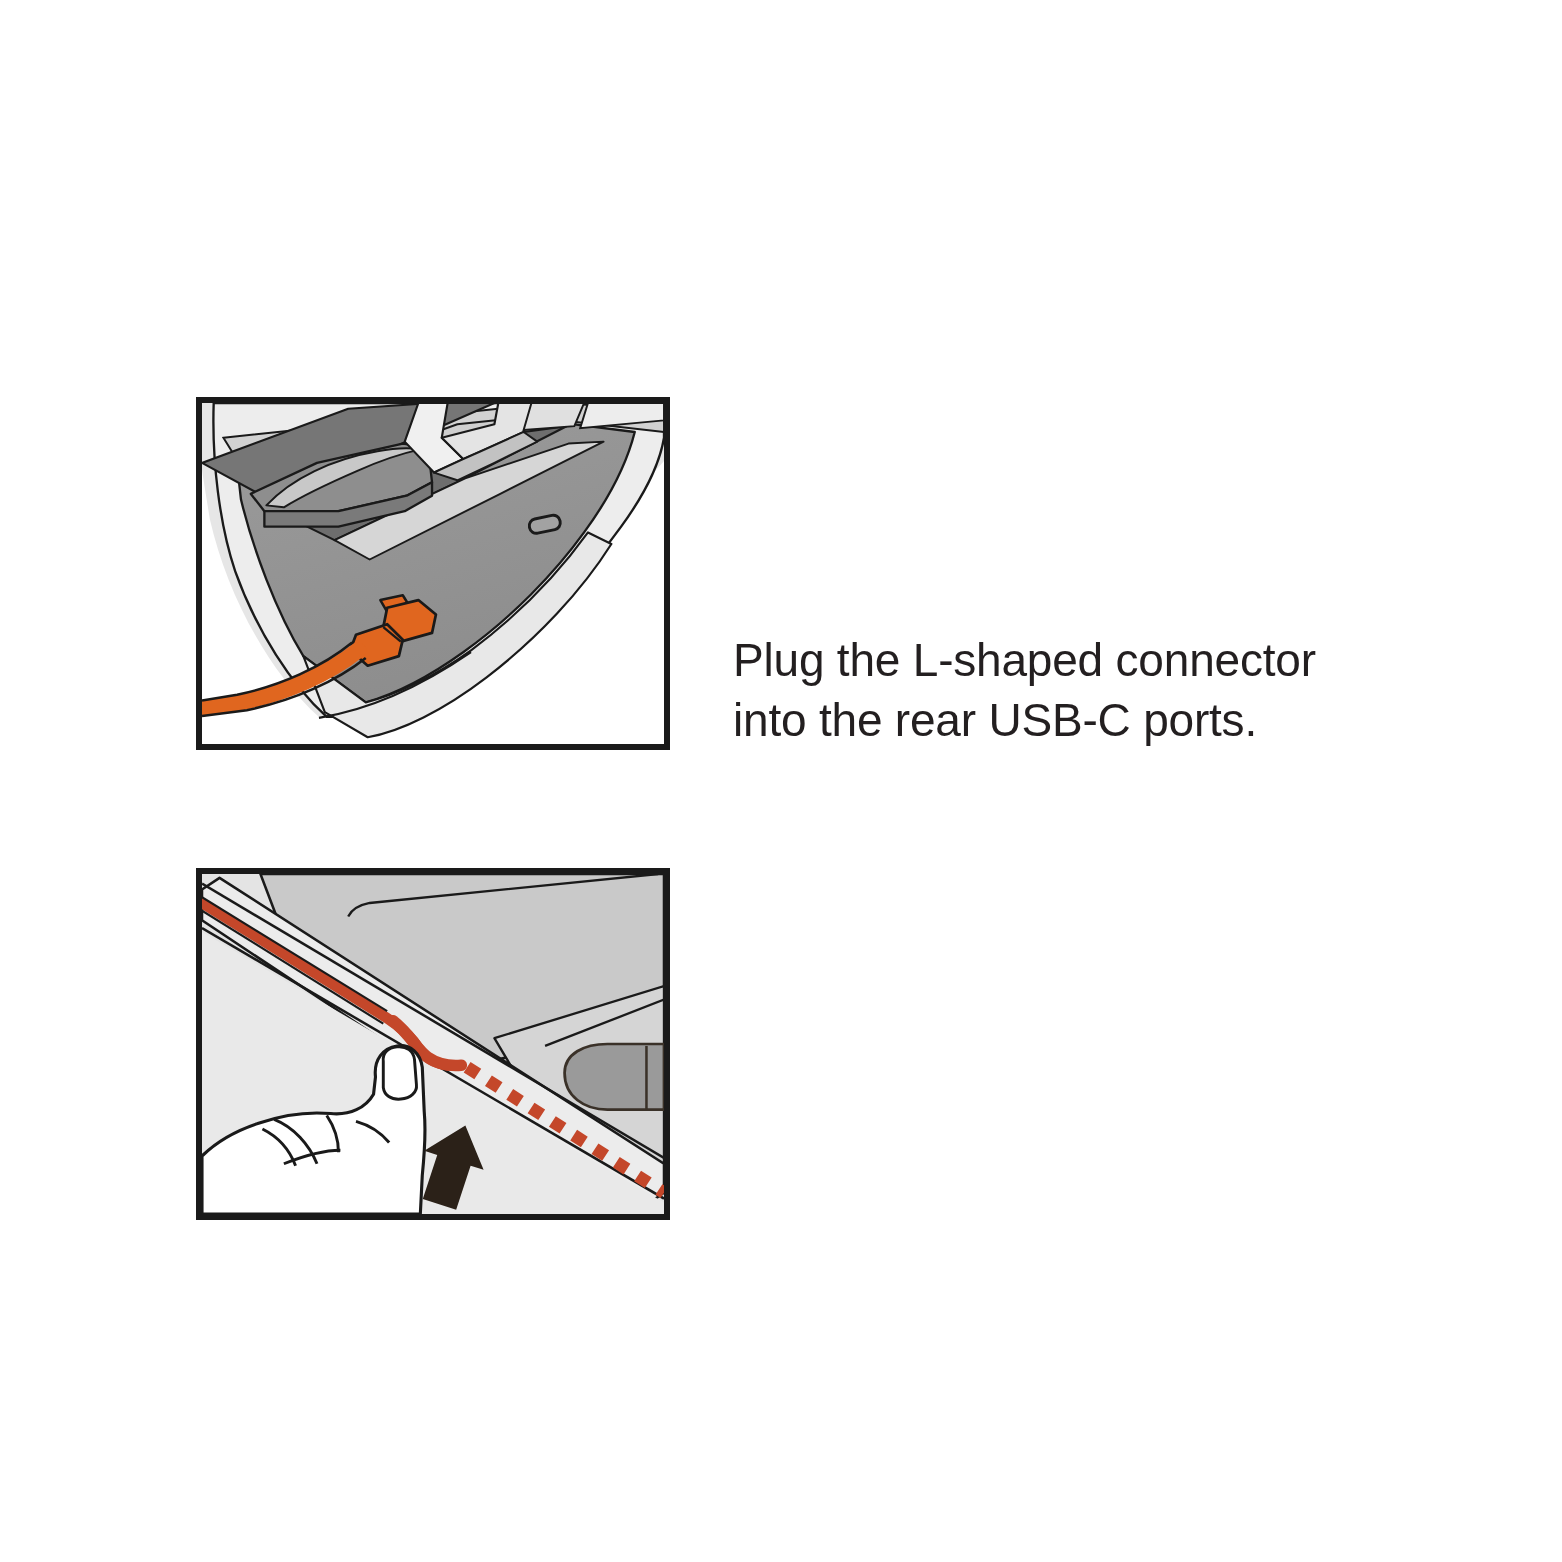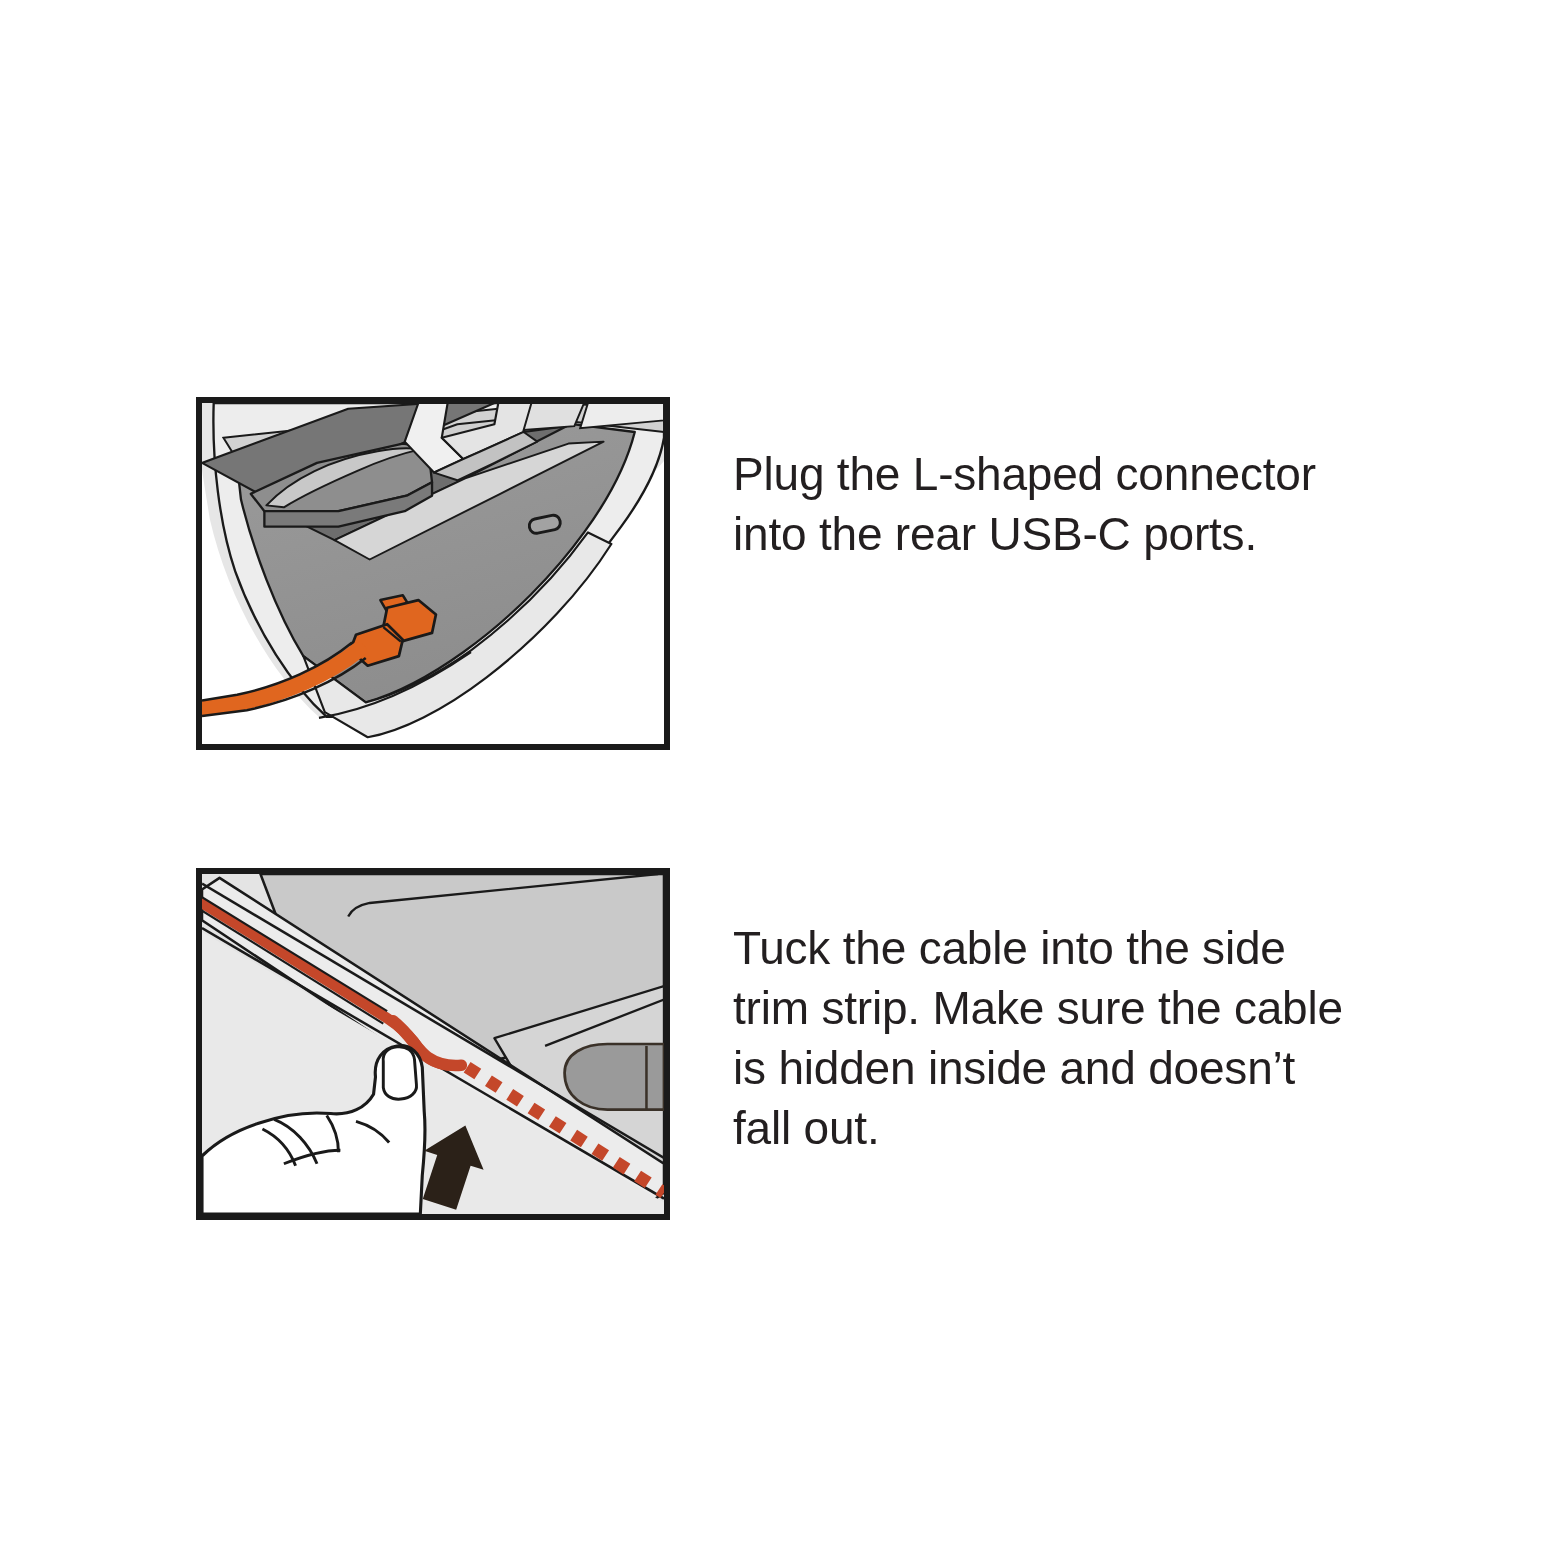--- a/index.html
+++ b/index.html
@@ -21,21 +21,21 @@
     inset: 0;
     background: #ffffff;
   }
 
   
   .step {
     position: absolute;
     left: 0;
     width: 1357px;
     display: flex;
-    align-items: flex-start;
+    align-items: flex-end;
   }
   #step-1 { top: 397px; }
   #step-2 { top: 868px; }
 
   .panel-frame {
     position: relative;
     margin-left: 196px;
     width: 474px;
     height: 353px;
     border: 6px solid #1a1a1a;
@@ -255,19 +255,15 @@
           </g>
 
           <g>
             <path d="M238,344 L238,296 L224,296 L256,258
                      L288,296 L274,296 L274,344 Z" fill="#2b2118" stroke="none" transform="rotate(18 256 304)"></path>
           </g>
         </g>
       </svg>
     </div>
 
-    <div class="caption">Tuck the cable into the side
-trim strip. Make sure the cable
-is hidden inside and doesn’t
-fall out.</div>
   </div>
 
 </div>
 
 </body></html>

